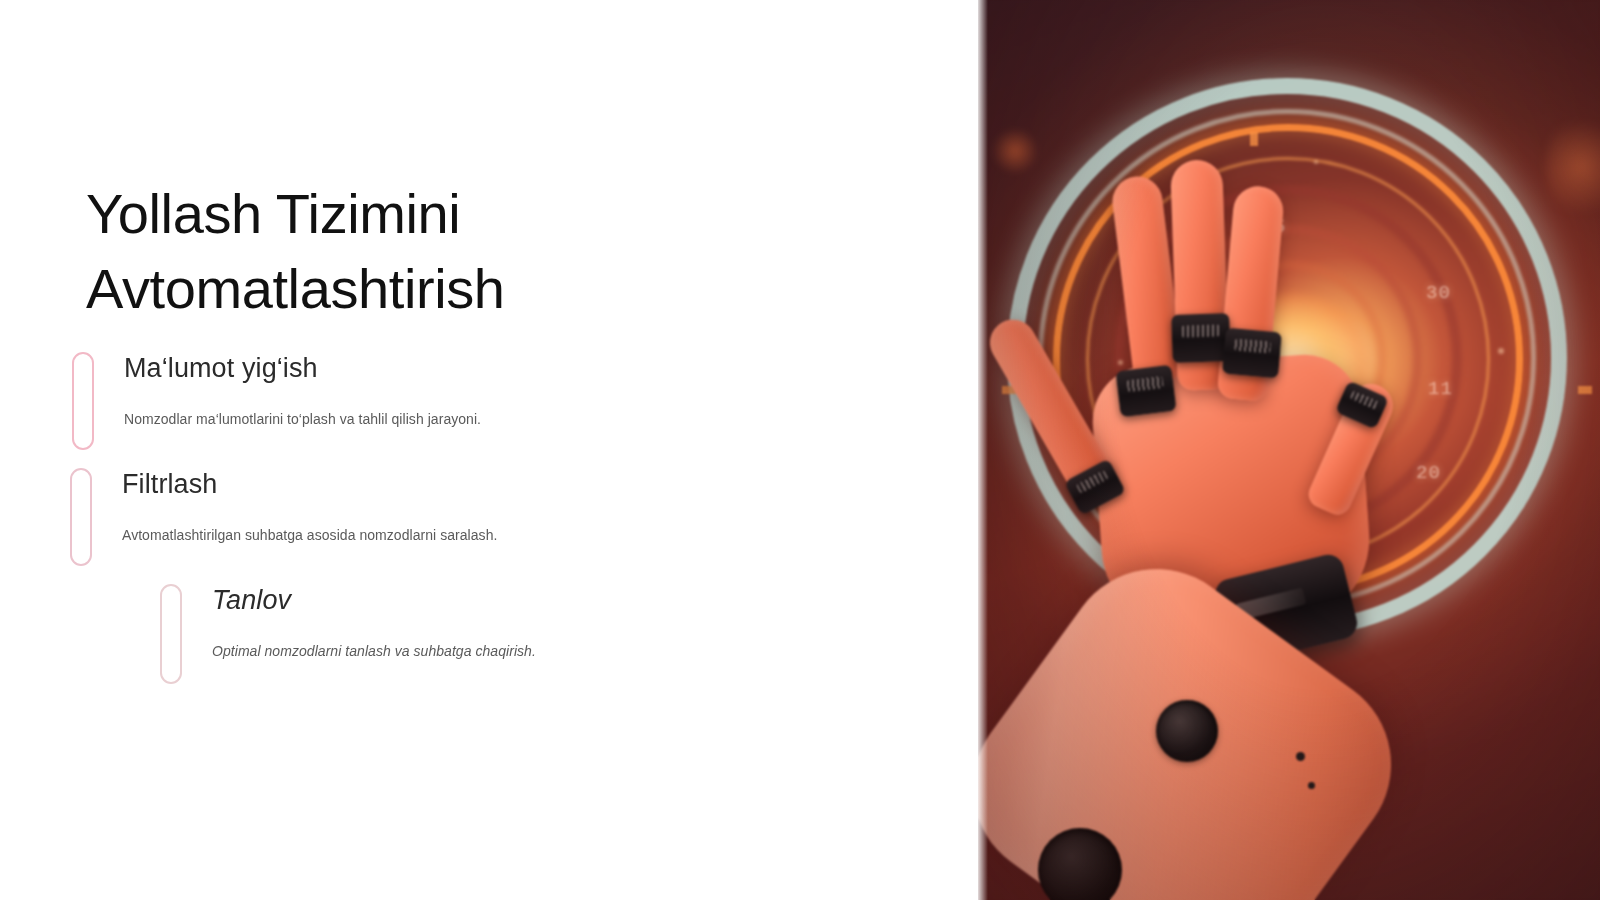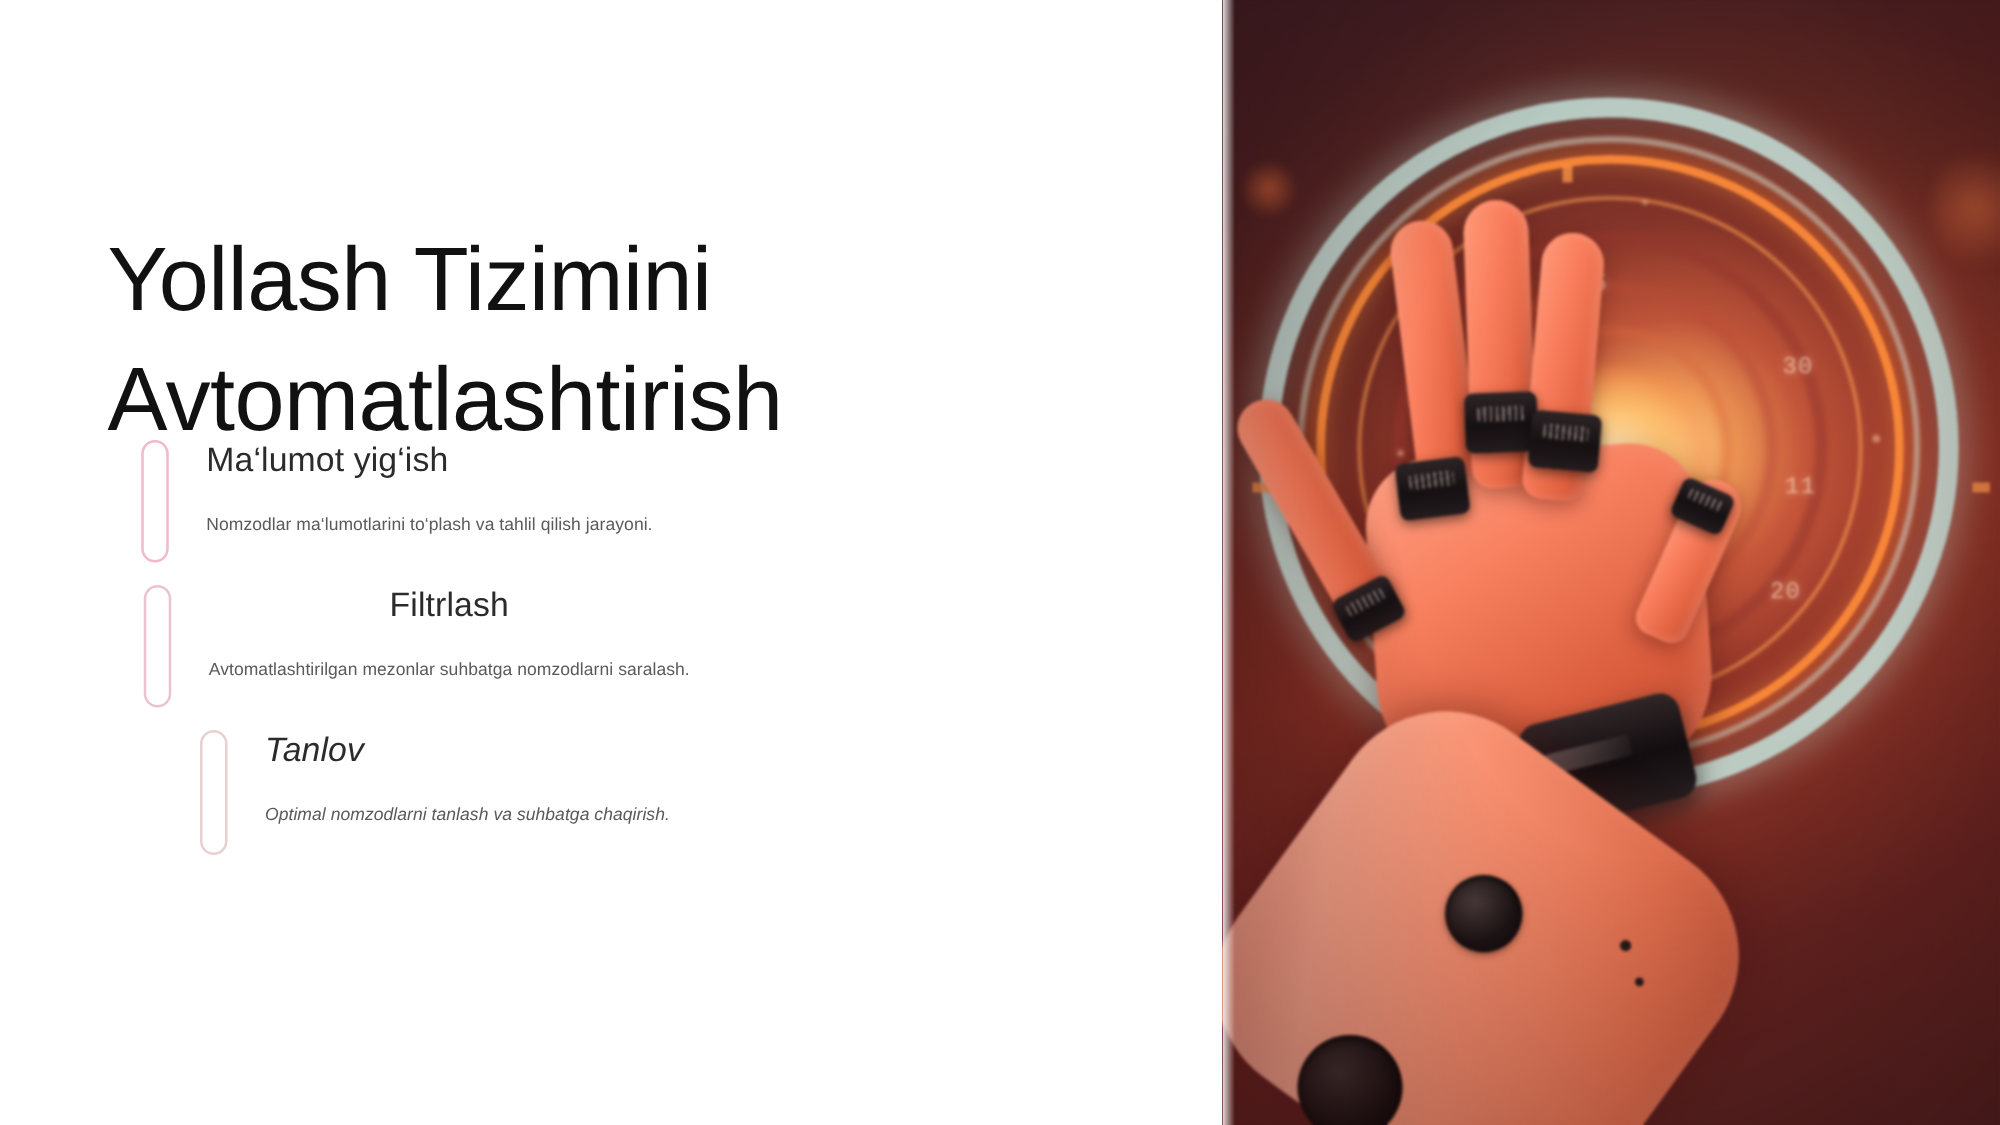--- a/index.html
+++ b/index.html
@@ -27,21 +27,21 @@
     height: 900px;
     background: #ffffff;
     flex: 0 0 978px;
   }
 
   .page-title {
     position: absolute;
     left: 86px;
     top: 176px;
     width: 800px;
-    font-size: 72px;
+    font-size: 56px;
     line-height: 1.34;
     font-weight: 400;
     letter-spacing: -0.4px;
     color: #111111;
     white-space: pre-line;
   }
 
   
   .steps {
     position: absolute;
@@ -50,22 +50,22 @@
     width: 978px;
   }
 
   .step {
     position: relative;
     display: flex;
     align-items: stretch;
     margin-bottom: 18px;
   }
 
-  .step-1 { padding-left: 103px; margin-left: 10px; }
-  .step-2 { padding-left: 115px; text-align: center; }
+  .step-1 { padding-left: 72px; }
+  .step-2 { padding-left: 70px; }
   .step-3 { padding-left: 160px; font-style: italic; }
 
   .step-bar {
     flex: 0 0 22px;
     width: 22px;
     border-radius: 11px;
     border: 2px solid #e8b9c4;
     background: transparent;
   }
 
@@ -395,21 +395,21 @@
         <div class="step-body">
           <div class="step-heading">Ma‘lumot yig‘ish</div>
           <div class="step-desc">Nomzodlar ma‘lumotlarini to‘plash va tahlil qilish jarayoni.</div>
         </div>
       </div>
 
       <div class="step step-2">
         <div class="step-bar"></div>
         <div class="step-body">
           <div class="step-heading">Filtrlash</div>
-          <div class="step-desc">Avtomatlashtirilgan mezonlar suhbatga nomzodlarni saralash.</div>
+          <div class="step-desc">Avtomatlashtirilgan suhbatga asosida nomzodlarni saralash.</div>
         </div>
       </div>
 
       <div class="step step-3">
         <div class="step-bar"></div>
         <div class="step-body">
           <div class="step-heading">Tanlov</div>
           <div class="step-desc">Optimal nomzodlarni tanlash va suhbatga chaqirish.</div>
         </div>
       </div>

